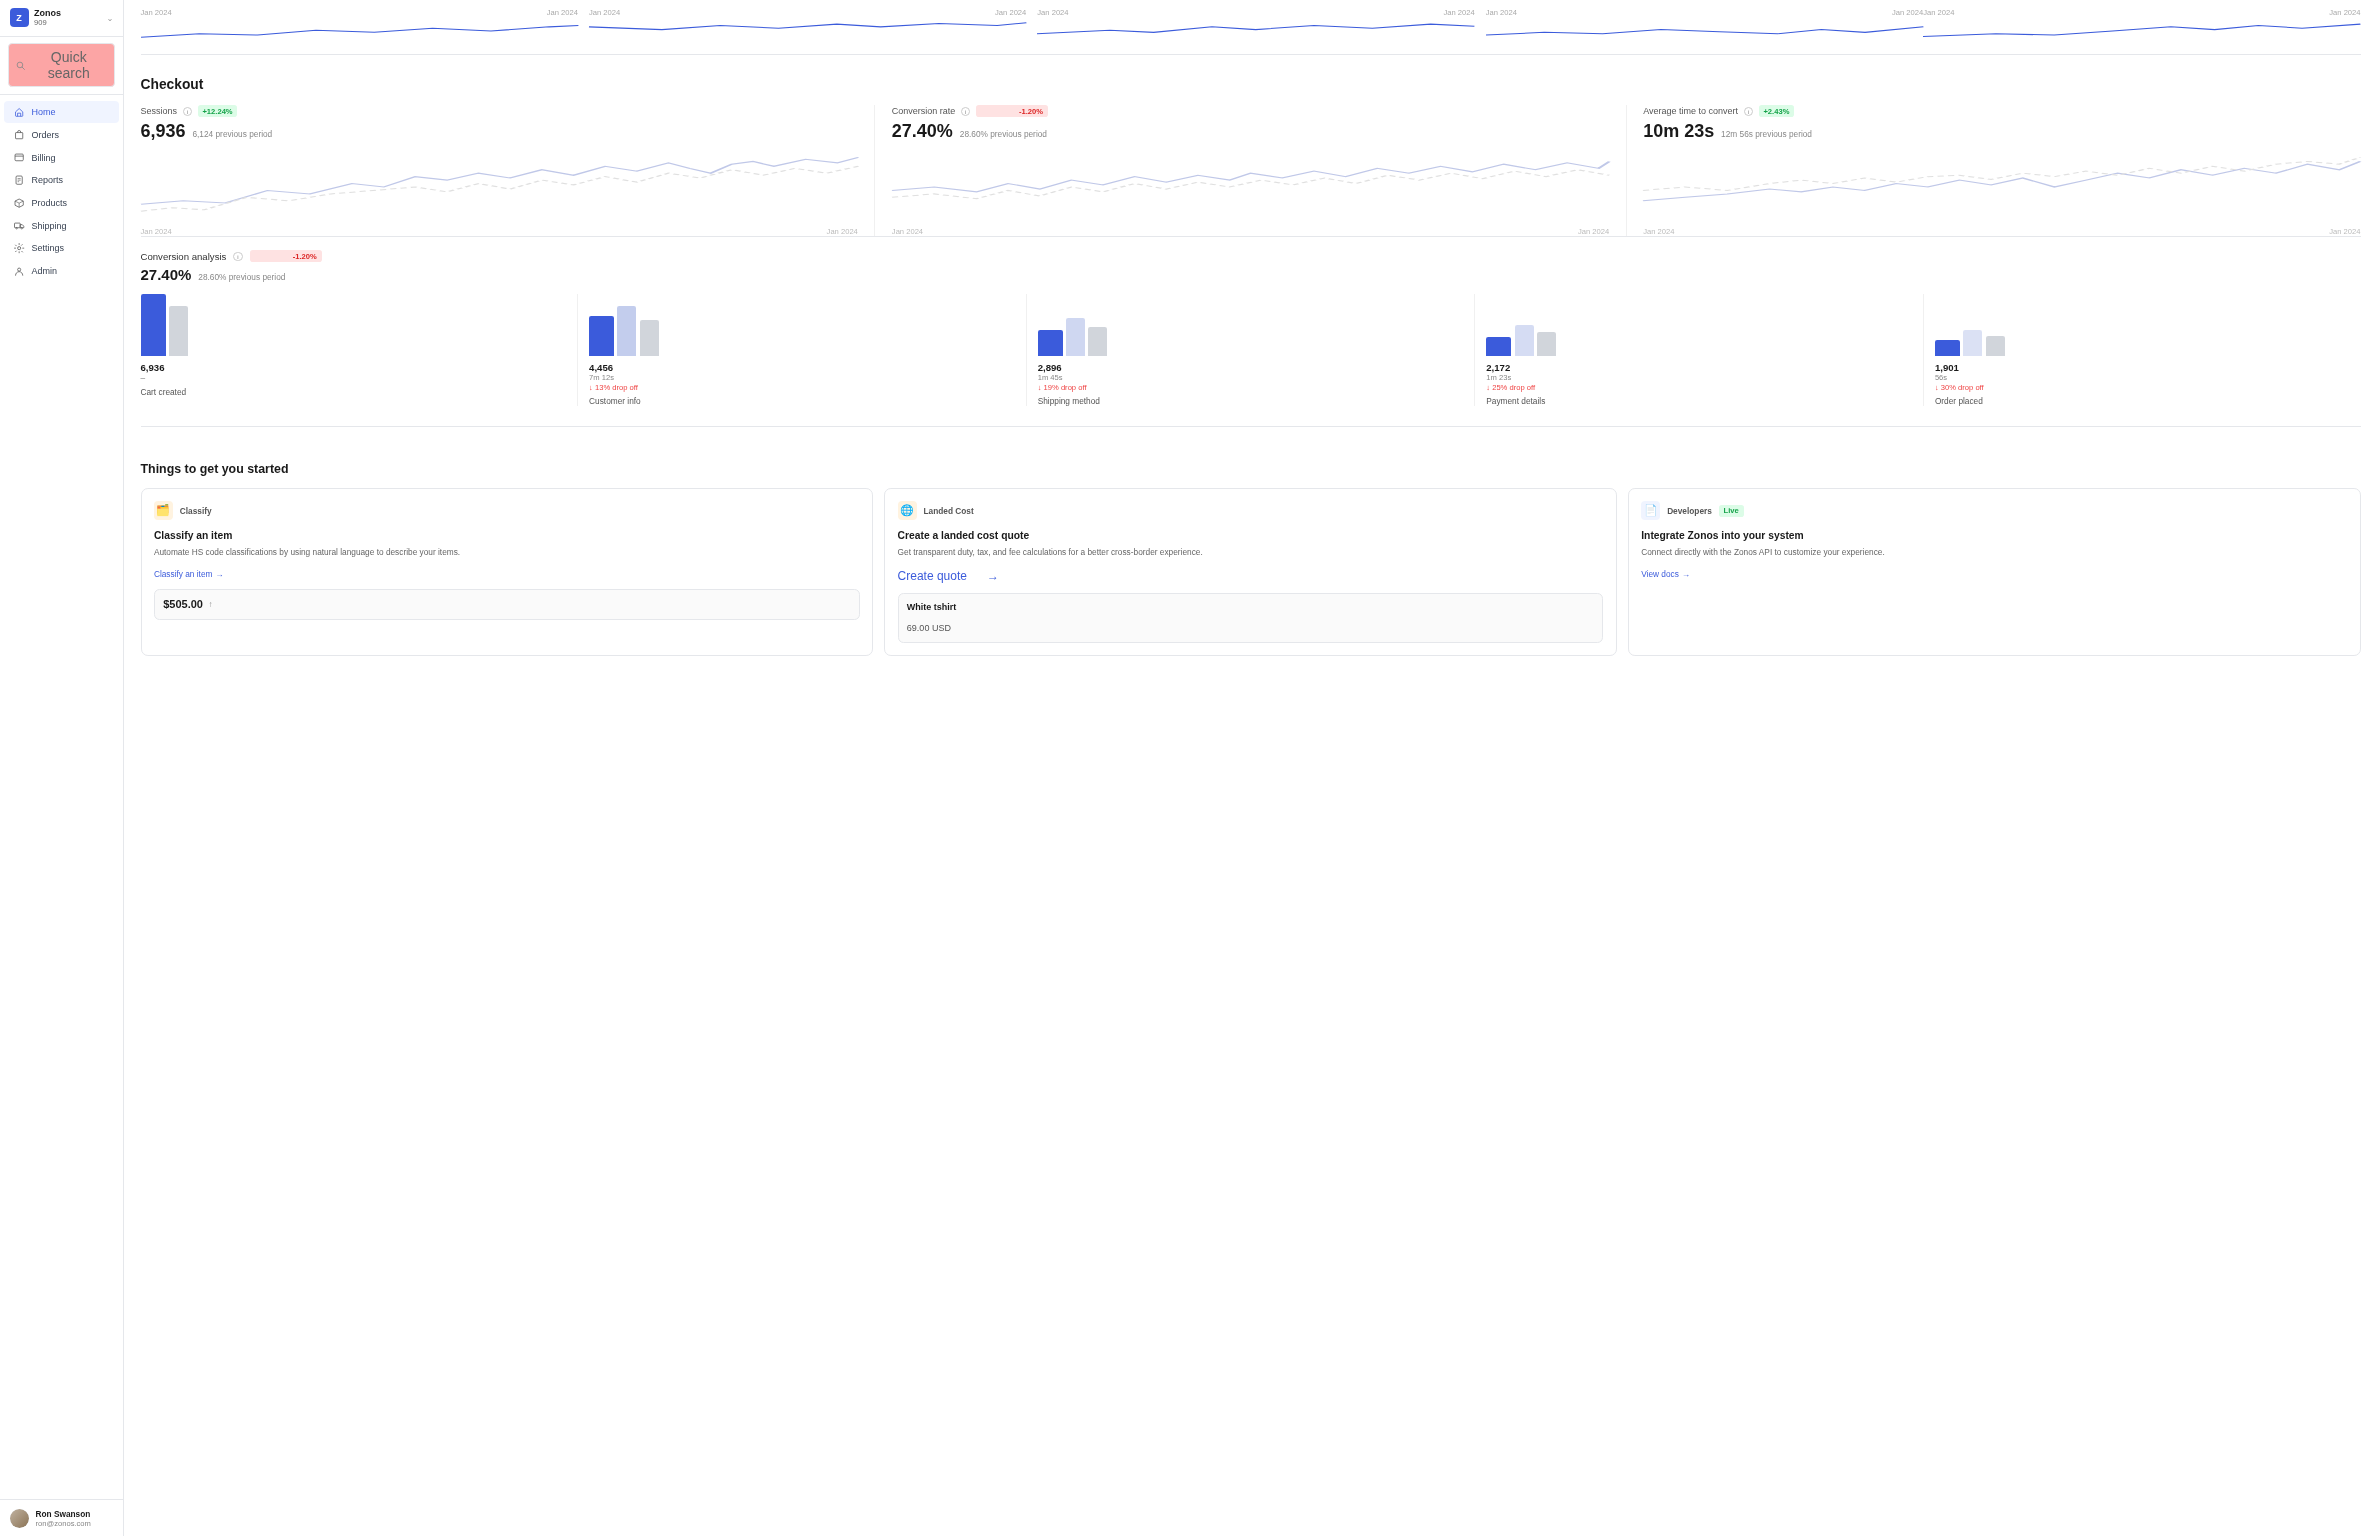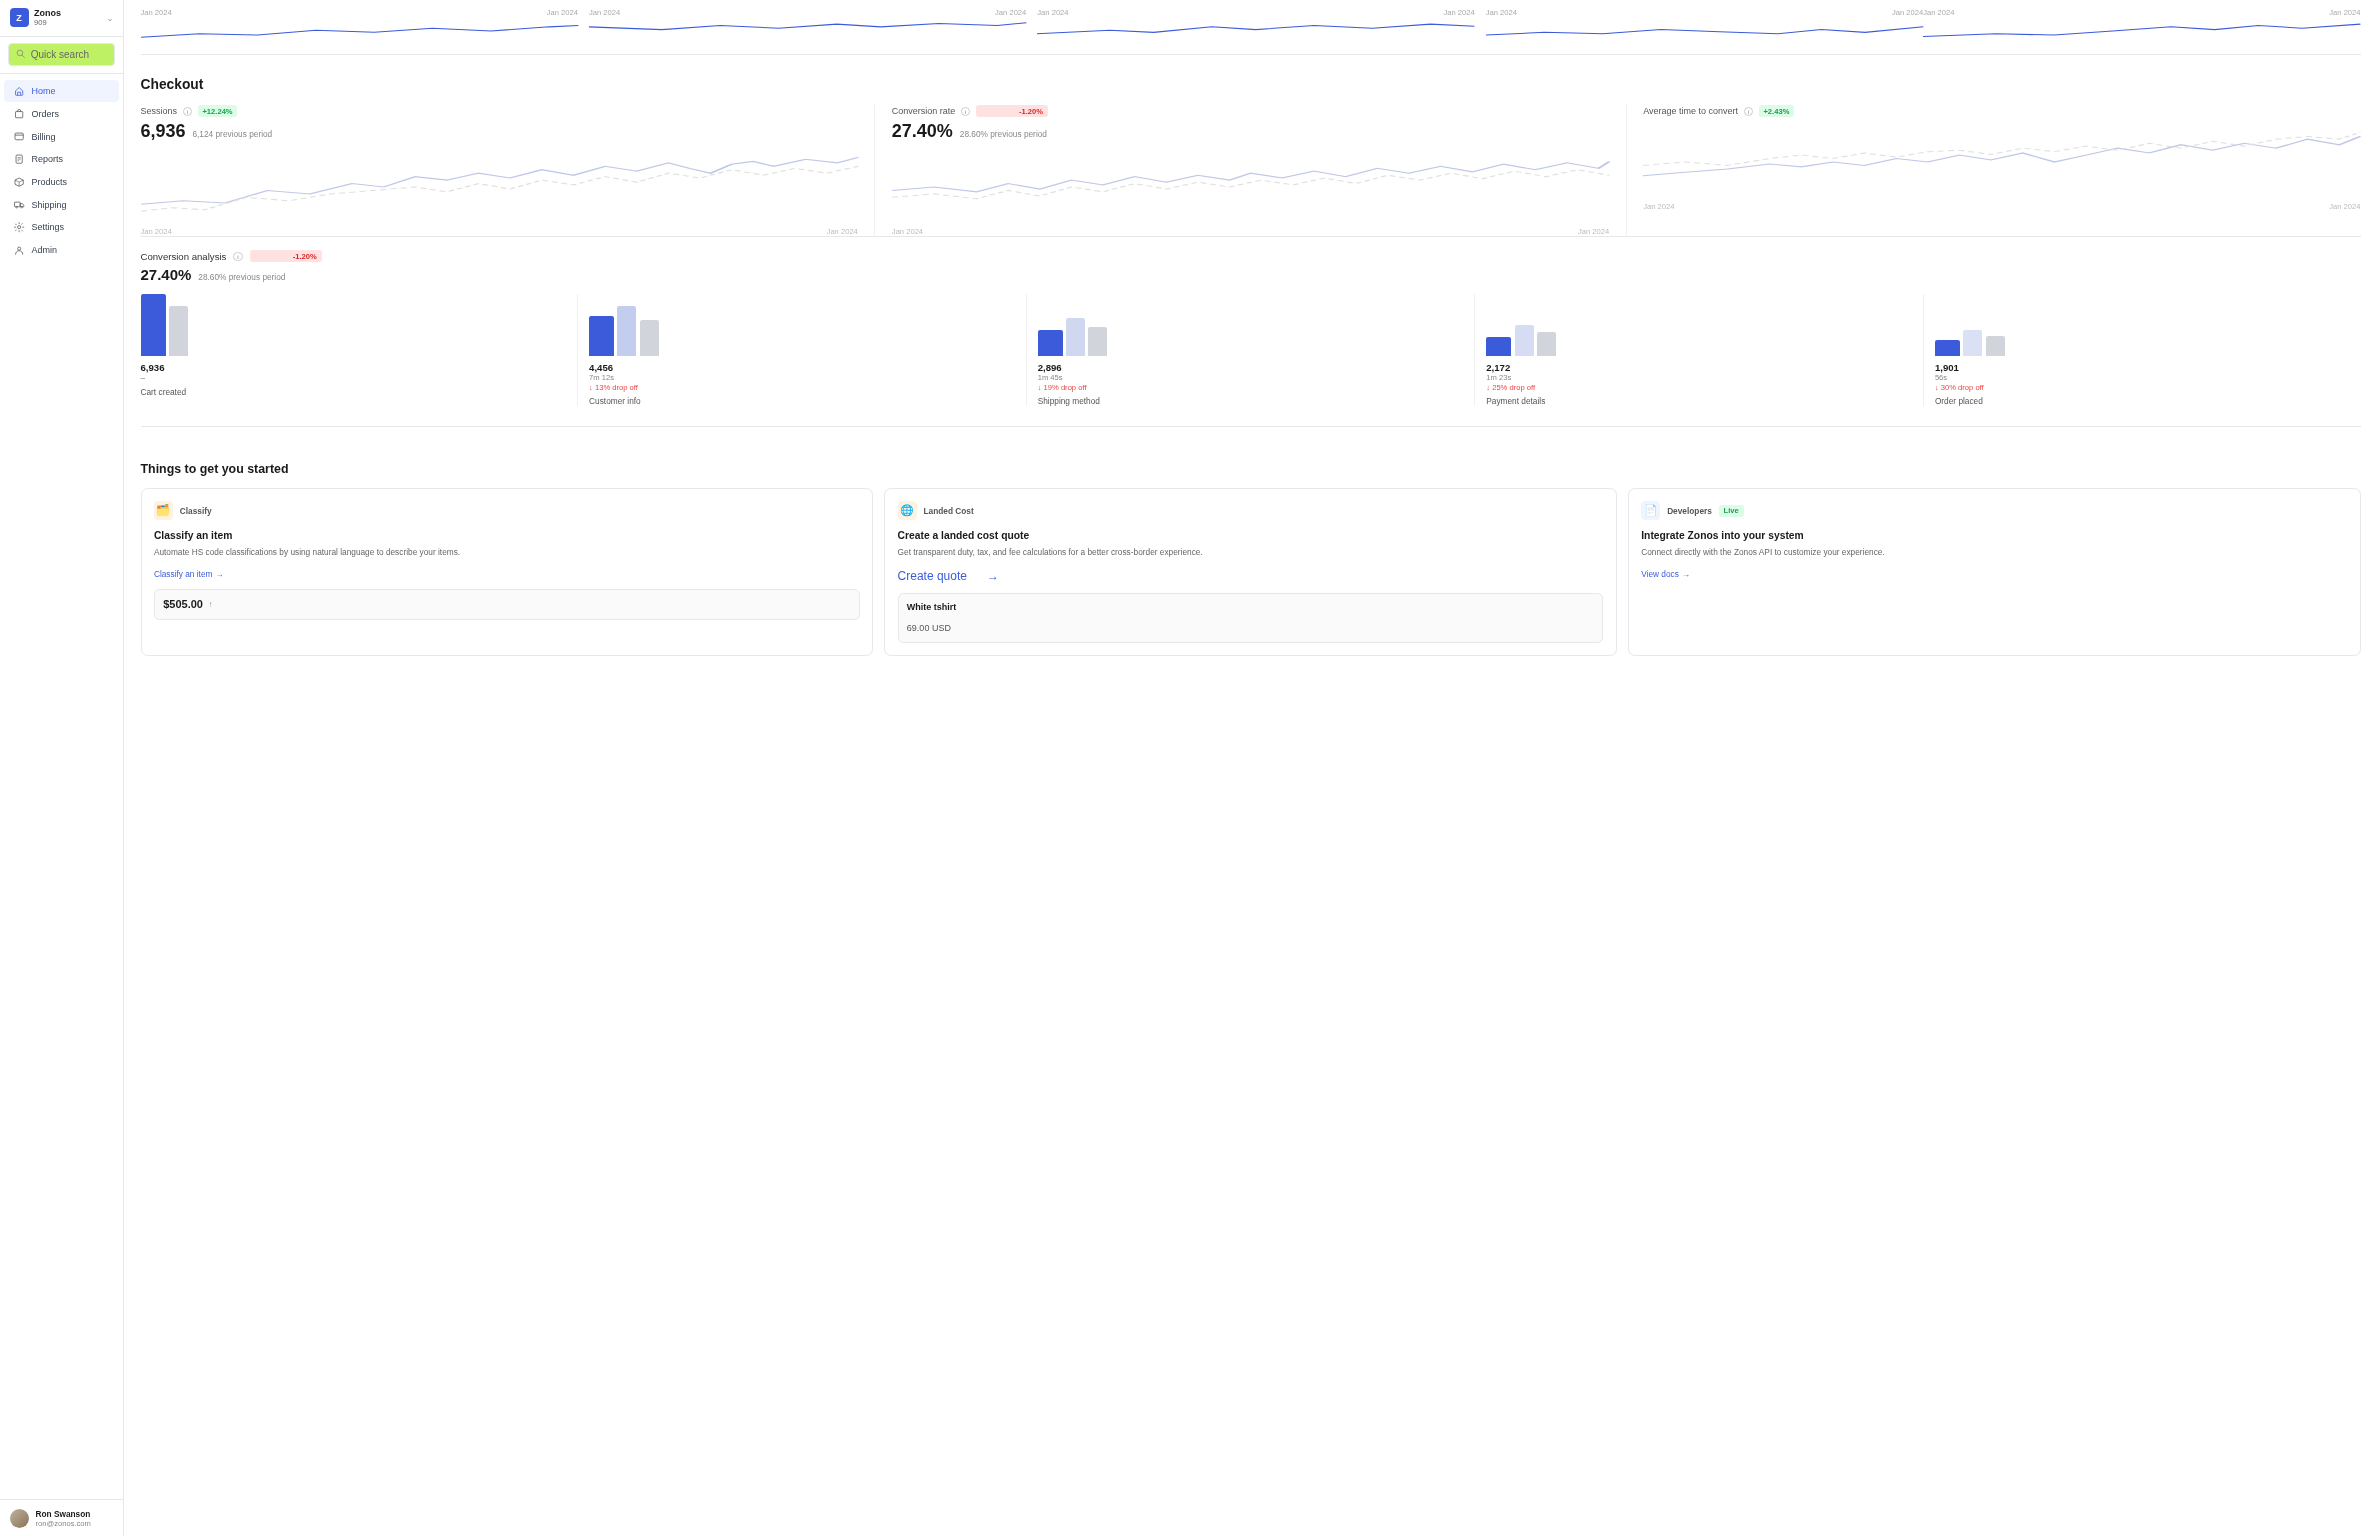--- a/index.html
+++ b/index.html
@@ -7,21 +7,21 @@
 
     
     .sidebar { width: 124px; min-width: 124px; background: #fff; border-right: 0.7px solid #e5e7eb; display: flex; flex-direction: column; height: 100vh; overflow-y: auto; }
     .sidebar-header { display: flex; align-items: center; justify-content: space-between; padding: 8.3px 9.6px; border-bottom: 0.7px solid #e5e7eb; }
     .sidebar-brand { display: flex; align-items: center; gap: 5.5px; }
     .sidebar-avatar { width: 19px; height: 19px; background: #3b5bdb; border-radius: 4.1px; display: flex; align-items: center; justify-content: center; color: white; font-weight: 700; font-size: 9px; }
     .sidebar-brand-info .brand-name { font-weight: 600; font-size: 9px; }
     .sidebar-brand-info .brand-num { font-size: 7.6px; color: #666; }
     .sidebar-chevron { color: #999; font-size: 8.3px; }
     .sidebar-search { padding: 6.9px 8.3px; border-bottom: 0.7px solid #e5e7eb; }
-    .sidebar-search-btn { display: flex; align-items: center; gap: 5.5px; background: #bef264; border: 0.7px solid #e5e7eb; border-radius: 4.1px; padding: 4.8px 6.9px; cursor: pointer; width: 100%; color: #666; font-size: 10px; }
+    .sidebar-search-btn { display: flex; align-items: center; gap: 5.5px; background: #fca5a5; border: 0.7px solid #e5e7eb; border-radius: 4.1px; padding: 4.8px 6.9px; cursor: pointer; width: 100%; color: #666; font-size: 14px; }
     .sidebar-nav { flex: 1; padding: 5.5px 0; }
     .nav-item { display: flex; align-items: center; gap: 6.9px; padding: 5.5px 9.6px; cursor: pointer; border-radius: 4.1px; margin: 0.7px 4.1px; font-size: 9px; color: #374151; }
     .nav-item.active { background: #f0f4ff; color: #3b5bdb; font-weight: 500; }
     .nav-icon { width: 11px; height: 11px; display: flex; align-items: center; justify-content: center; flex-shrink: 0; }
     .sidebar-footer { padding: 8.3px 9.6px; border-top: 0.7px solid #e5e7eb; display: flex; align-items: center; gap: 6.9px; }
     .user-avatar { width: 19px; height: 19px; border-radius: 50%; background: #ccc; overflow: hidden; flex-shrink: 0; }
     .user-info .user-name { font-size: 8.3px; font-weight: 600; }
     .user-info .user-email { font-size: 7.6px; color: #888; }
 
     
@@ -271,20 +271,24 @@
           <span>Jan  2024</span>
         </div>
       </div>
 
       <div style="flex:1; padding-left:16.5px;">
         <div style="display:flex;align-items:center;gap:5.5px;margin-bottom:4.1px;">
           <span style="font-size:9px;color:#555;">Average time to convert</span>
           <span class="metric-info-icon">i</span>
           <span class="badge badge-green">+2.43%</span>
         </div>
+        <div style="display:flex;align-items:baseline;gap:6.9px;">
+          <span style="font-size:18px;font-weight:700;">10m 23s</span>
+          <span style="font-size:8.3px;color:#888;">12m 56s previous period</span>
+        </div>
         <div style="height:76px;margin-top:6.9px;">
           <svg width="100%" height="76" viewBox="0 0 340 110" preserveAspectRatio="none">
             <polyline points="0,75 20,70 40,65 60,58 75,62 90,55 105,60 120,50 135,55 150,45 165,52 180,42 195,55 210,45 225,35 240,42 255,30 270,38 285,28 300,35 315,22 330,30 340,18" fill="none" stroke="#c0c8e8" stroke-width="1.5"></polyline>
             <polyline points="0,60 20,55 40,60 60,50 75,45 90,50 105,42 120,48 135,40 150,38 165,44 180,35 195,40 210,32 225,38 240,28 255,35 270,25 285,32 300,22 315,18 330,22 340,12" fill="none" stroke="#e0e0e0" stroke-width="1.5" stroke-dasharray="3,2"></polyline>
           </svg>
         </div>
         <div style="display:flex;justify-content:space-between;font-size:7.6px;color:#bbb;margin-top:1.4px;">
           <span>Jan  2024</span>
           <span>Jan  2024</span>
         </div>

